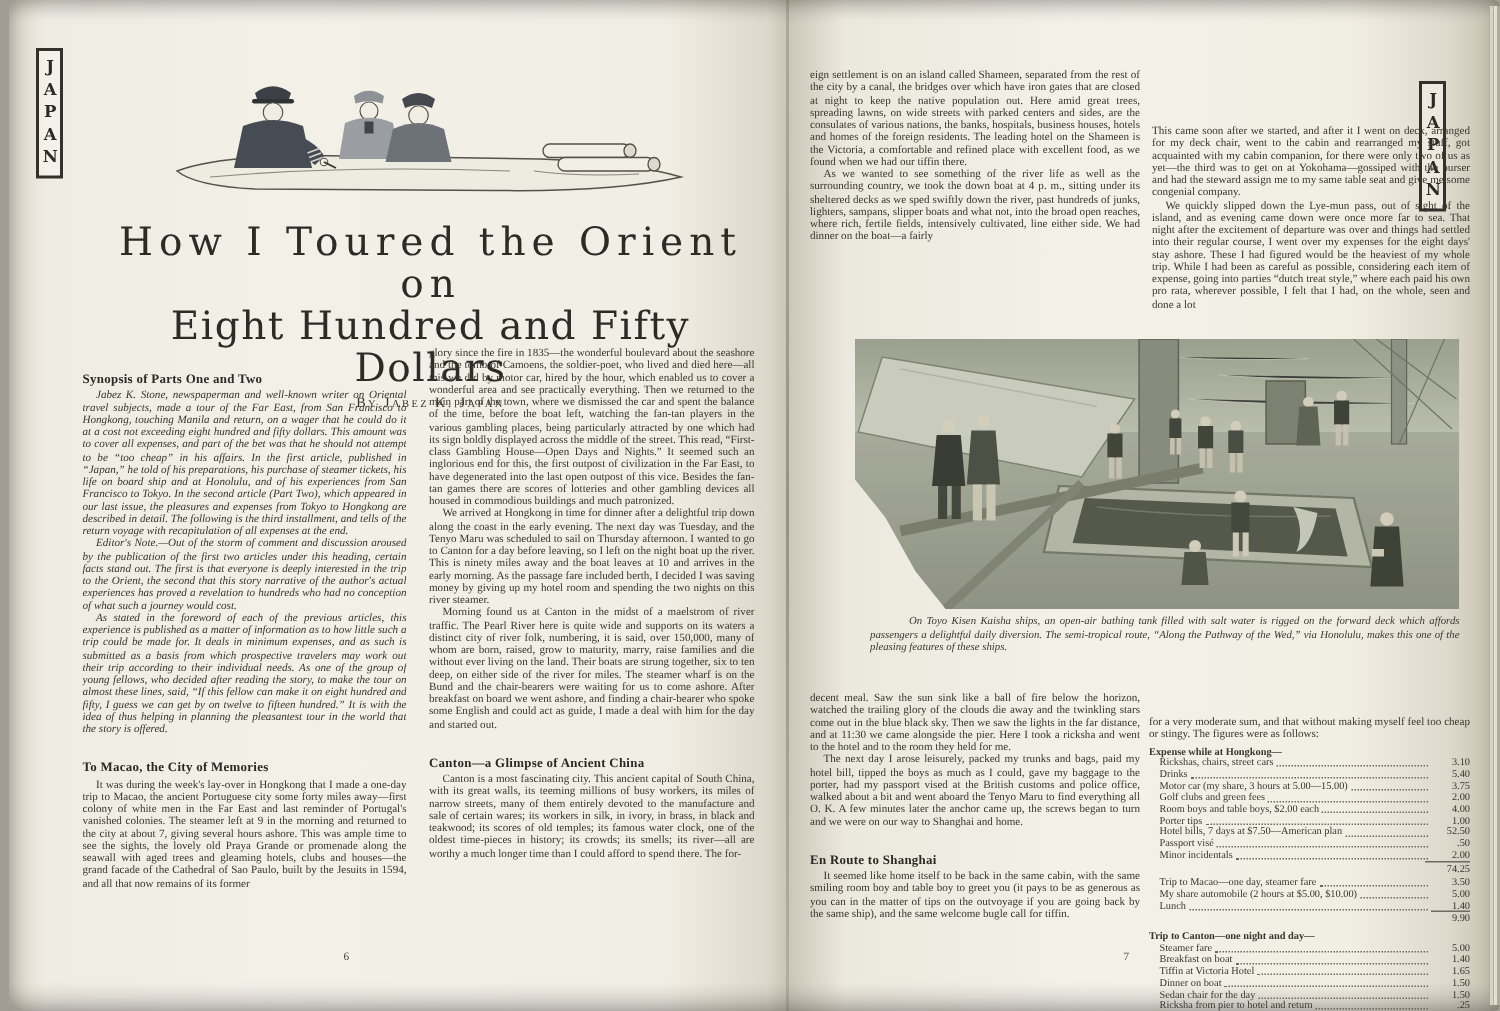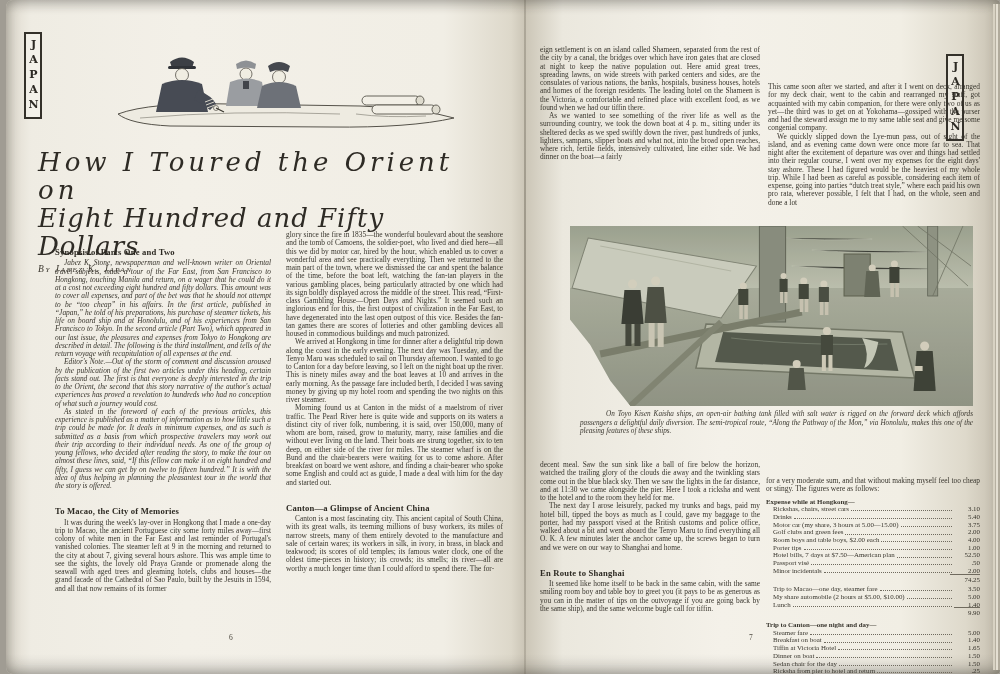--- a/index.html
+++ b/index.html
@@ -26,21 +26,21 @@
   .col{position:absolute;overflow:hidden;text-align:justify;color:#38352d;
     font-size:7.4px;line-height:8.25px;}
   .col p{margin:0;text-indent:9px;}
   .col p.noindent{text-indent:0;}
   .subhead{font-weight:bold;text-align:left;text-indent:0;font-size:8.6px;color:#2c2922;
     margin:17px 0 3px;letter-spacing:.2px;}
   .ital{font-style:italic;}
   .pagenum{position:absolute;font-size:7.5px;color:#4a463d;}
 
   
-  .headline{position:absolute;left:38px;top:148px;width:448px;color:#2e2b25;font-style:italic;}
+  .headline{position:absolute;left:63px;top:148px;width:448px;text-align:center;color:#2e2b25;}
   .title-l1{font-family:"DejaVu Serif",serif;font-size:26px;letter-spacing:4px;line-height:28px;}
   .title-l2{font-family:"DejaVu Serif",serif;font-size:26px;letter-spacing:1px;line-height:28px;}
   .byline{font-size:9.5px;font-variant:small-caps;letter-spacing:1.6px;margin-top:4px;color:#3a362e;}
   .partline{font-size:7.8px;font-weight:bold;letter-spacing:.6px;margin-top:4px;color:#33302a;}
 
   .illo{position:absolute;left:110px;top:48px;width:350px;height:96px;}
 
   
   .photo{position:absolute;left:570px;top:226px;width:403px;height:180px;
     clip-path:polygon(0 0,100% 0,100% 100%,15% 100%,10% 86%,5% 66%,0 52%);
@@ -246,21 +246,21 @@
           <path d="M-8,5 h16 l3,40 h-22 Z" fill="#34372e"></path>
           <rect x="-10" y="20" width="8" height="5" fill="#d3cdbc"></rect>
         </g>
     </g>
 
     <path d="M290,112 q8,16 2,30 q10,-4 14,-26 Z" fill="#c9cbbb"></path>
     <rect x="248,150" y="150" width="0" height="0"></rect>
     <rect x="0" y="0" width="400" height="180" fill="#9aa288" opacity="0.10"></rect>
   </svg>
 
-  <div class="caption">On Toyo Kisen Kaisha ships, an open-air bathing tank filled with salt water is rigged on the forward deck which affords passengers a delightful daily diversion.  The semi-tropical route, “Along the Pathway of the Mon,” via Honolulu, makes this one of the pleasing features of these ships.</div>
+  <div class="caption">On Toyo Kisen Kaisha ships, an open-air bathing tank filled with salt water is rigged on the forward deck which affords passengers a delightful daily diversion.  The semi-tropical route, “Along the Pathway of the Wed,” via Honolulu, makes this one of the pleasing features of these ships.</div>
 
   <div class="col" style="left:540px;top:461px;width:220px;height:172px;">
     <p class="noindent">decent meal. Saw the sun sink like a ball of fire below the horizon, watched the trailing glory of the clouds die away and the twinkling stars come out in the blue black sky. Then we saw the lights in the far distance, and at 11:30 we came alongside the pier. Here I took a ricksha and went to the hotel and to the room they held for me.</p>
     <p>The next day I arose leisurely, packed my trunks and bags, paid my hotel bill, tipped the boys as much as I could, gave my baggage to the porter, had my passport vised at the British customs and police office, walked about a bit and went aboard the Tenyo Maru to find everything all O. K. A few minutes later the anchor came up, the screws began to turn and we were on our way to Shanghai and home.</p>
     <div class="subhead">En Route to Shanghai</div>
     <p>It seemed like home itself to be back in the same cabin, with the same smiling room boy and table boy to greet you (it pays to be as generous as you can in the matter of tips on the outvoyage if you are going back by the same ship), and the same welcome bugle call for tiffin.</p>
   </div>
 
   <div class="col" style="left:766px;top:477px;width:214px;height:200px;">
     <p class="noindent">for a very moderate sum, and that without making myself feel too cheap or stingy.  The figures were as follows:</p>

